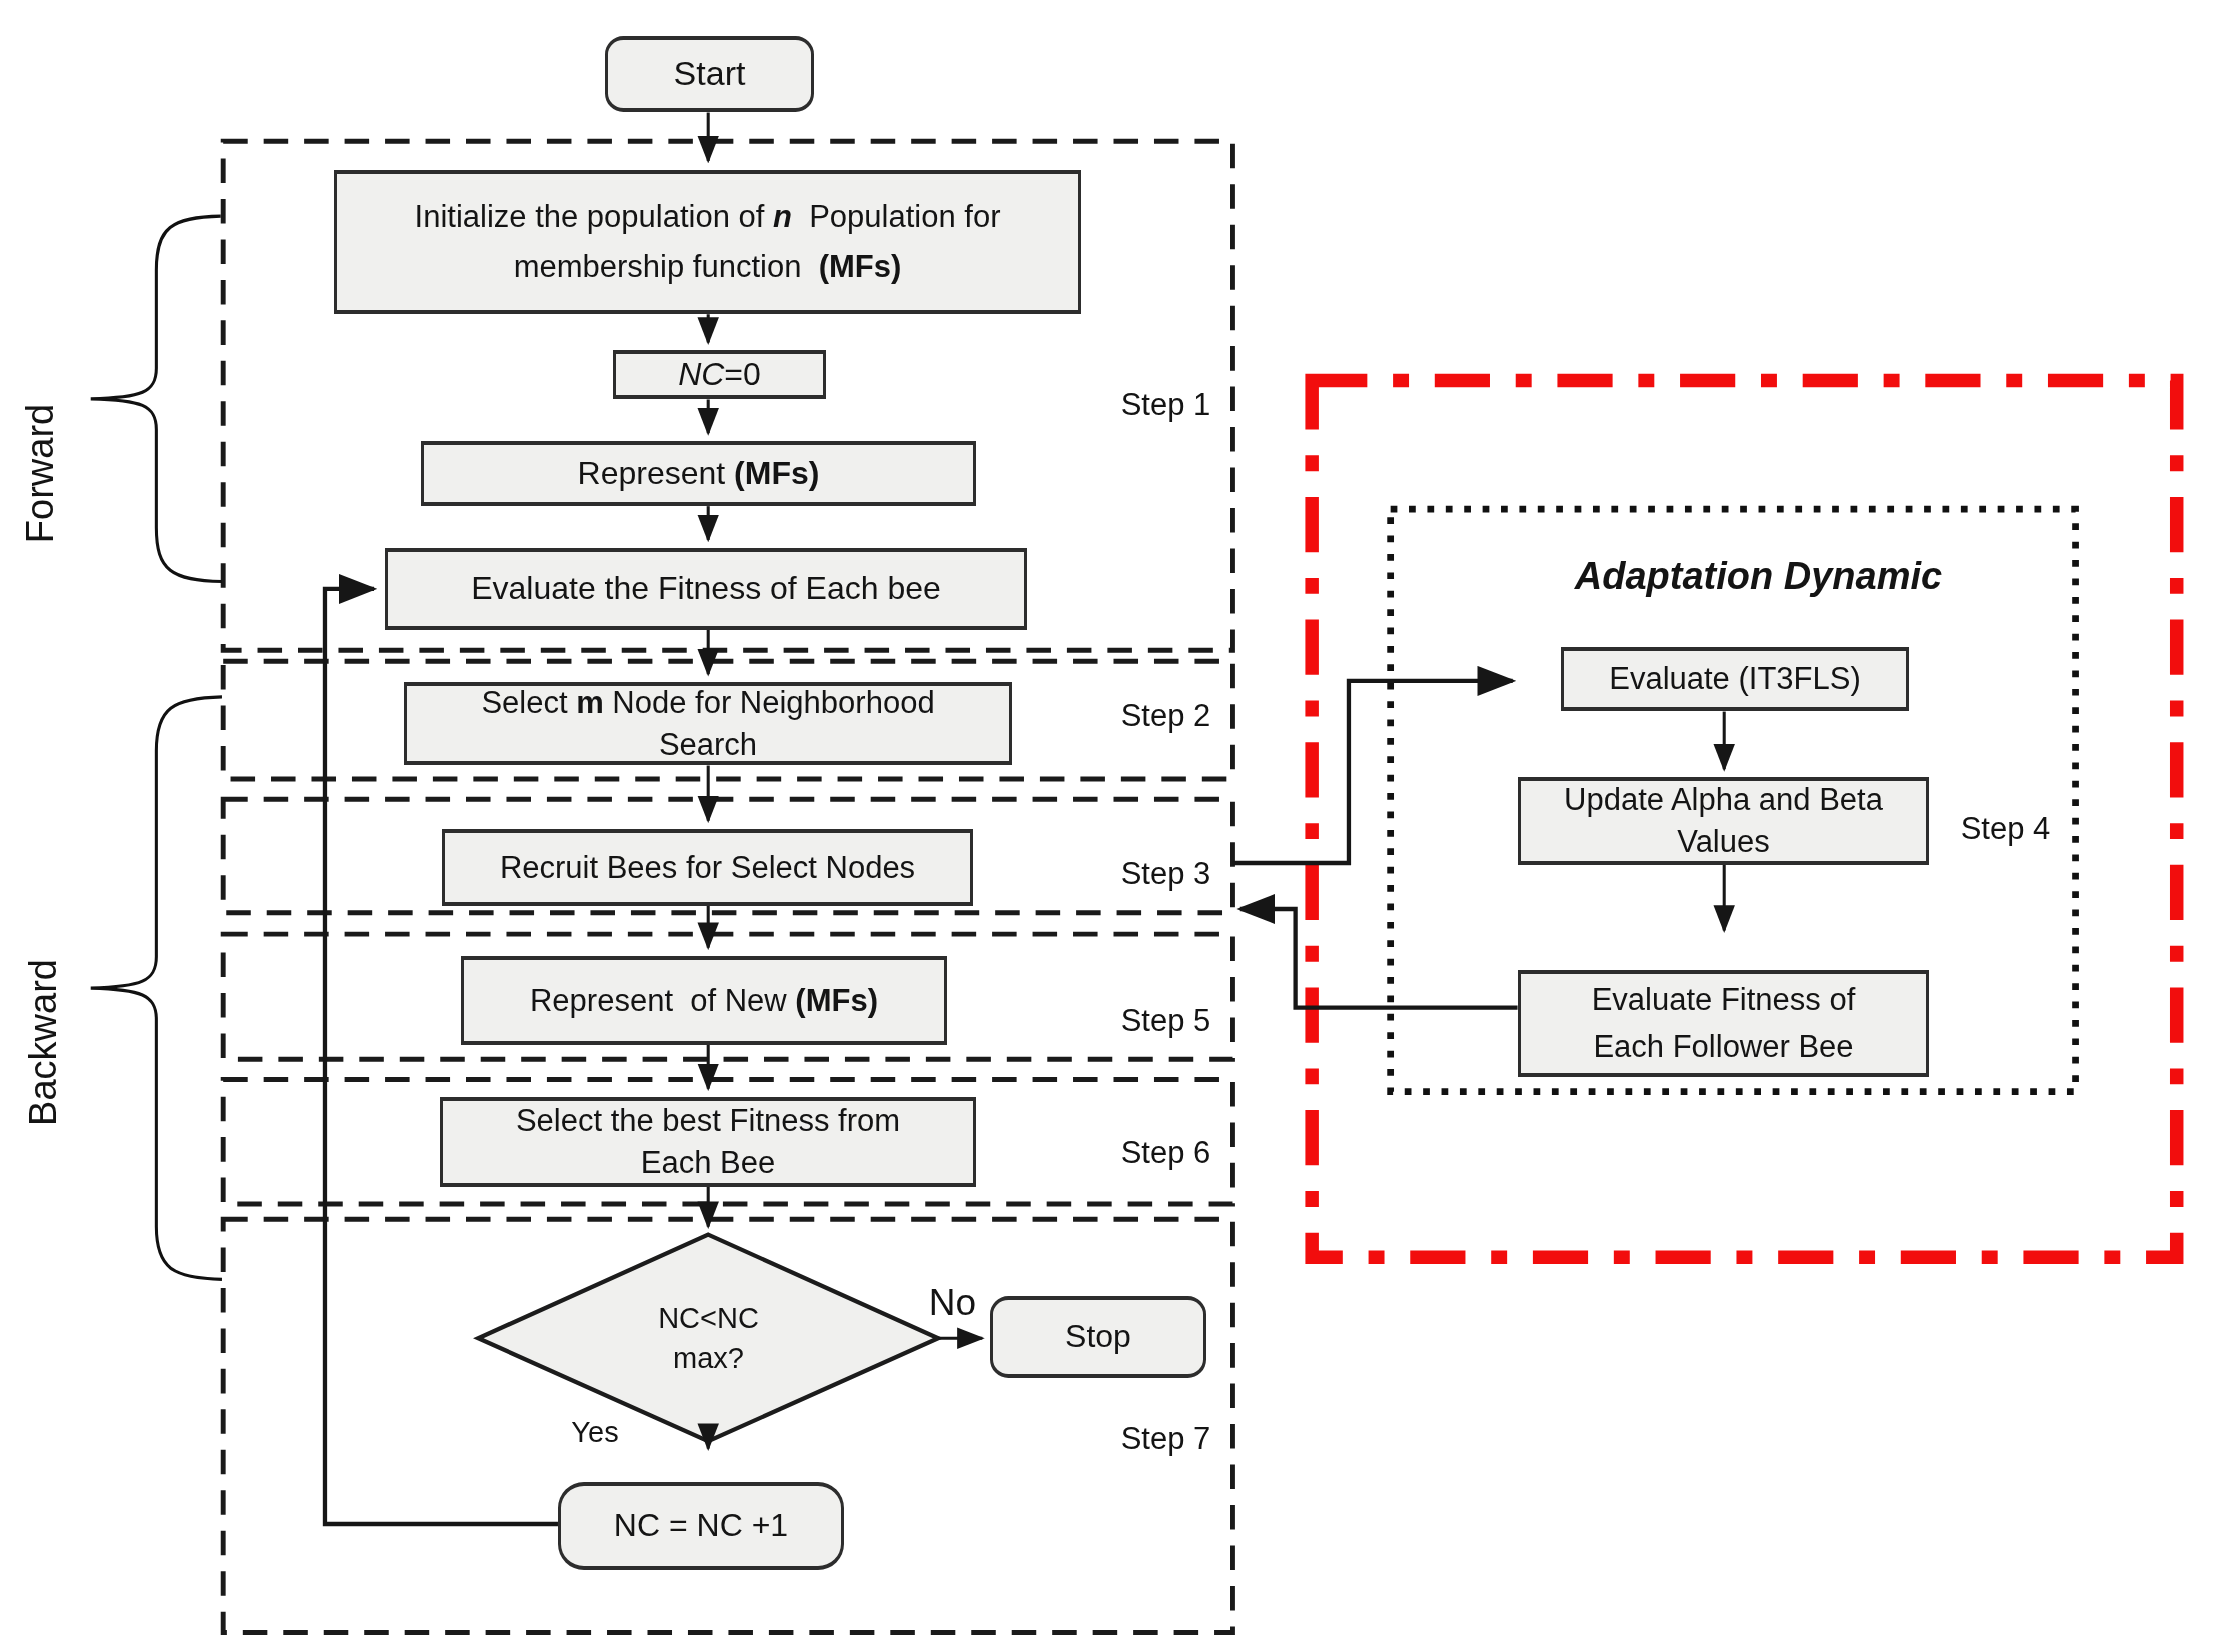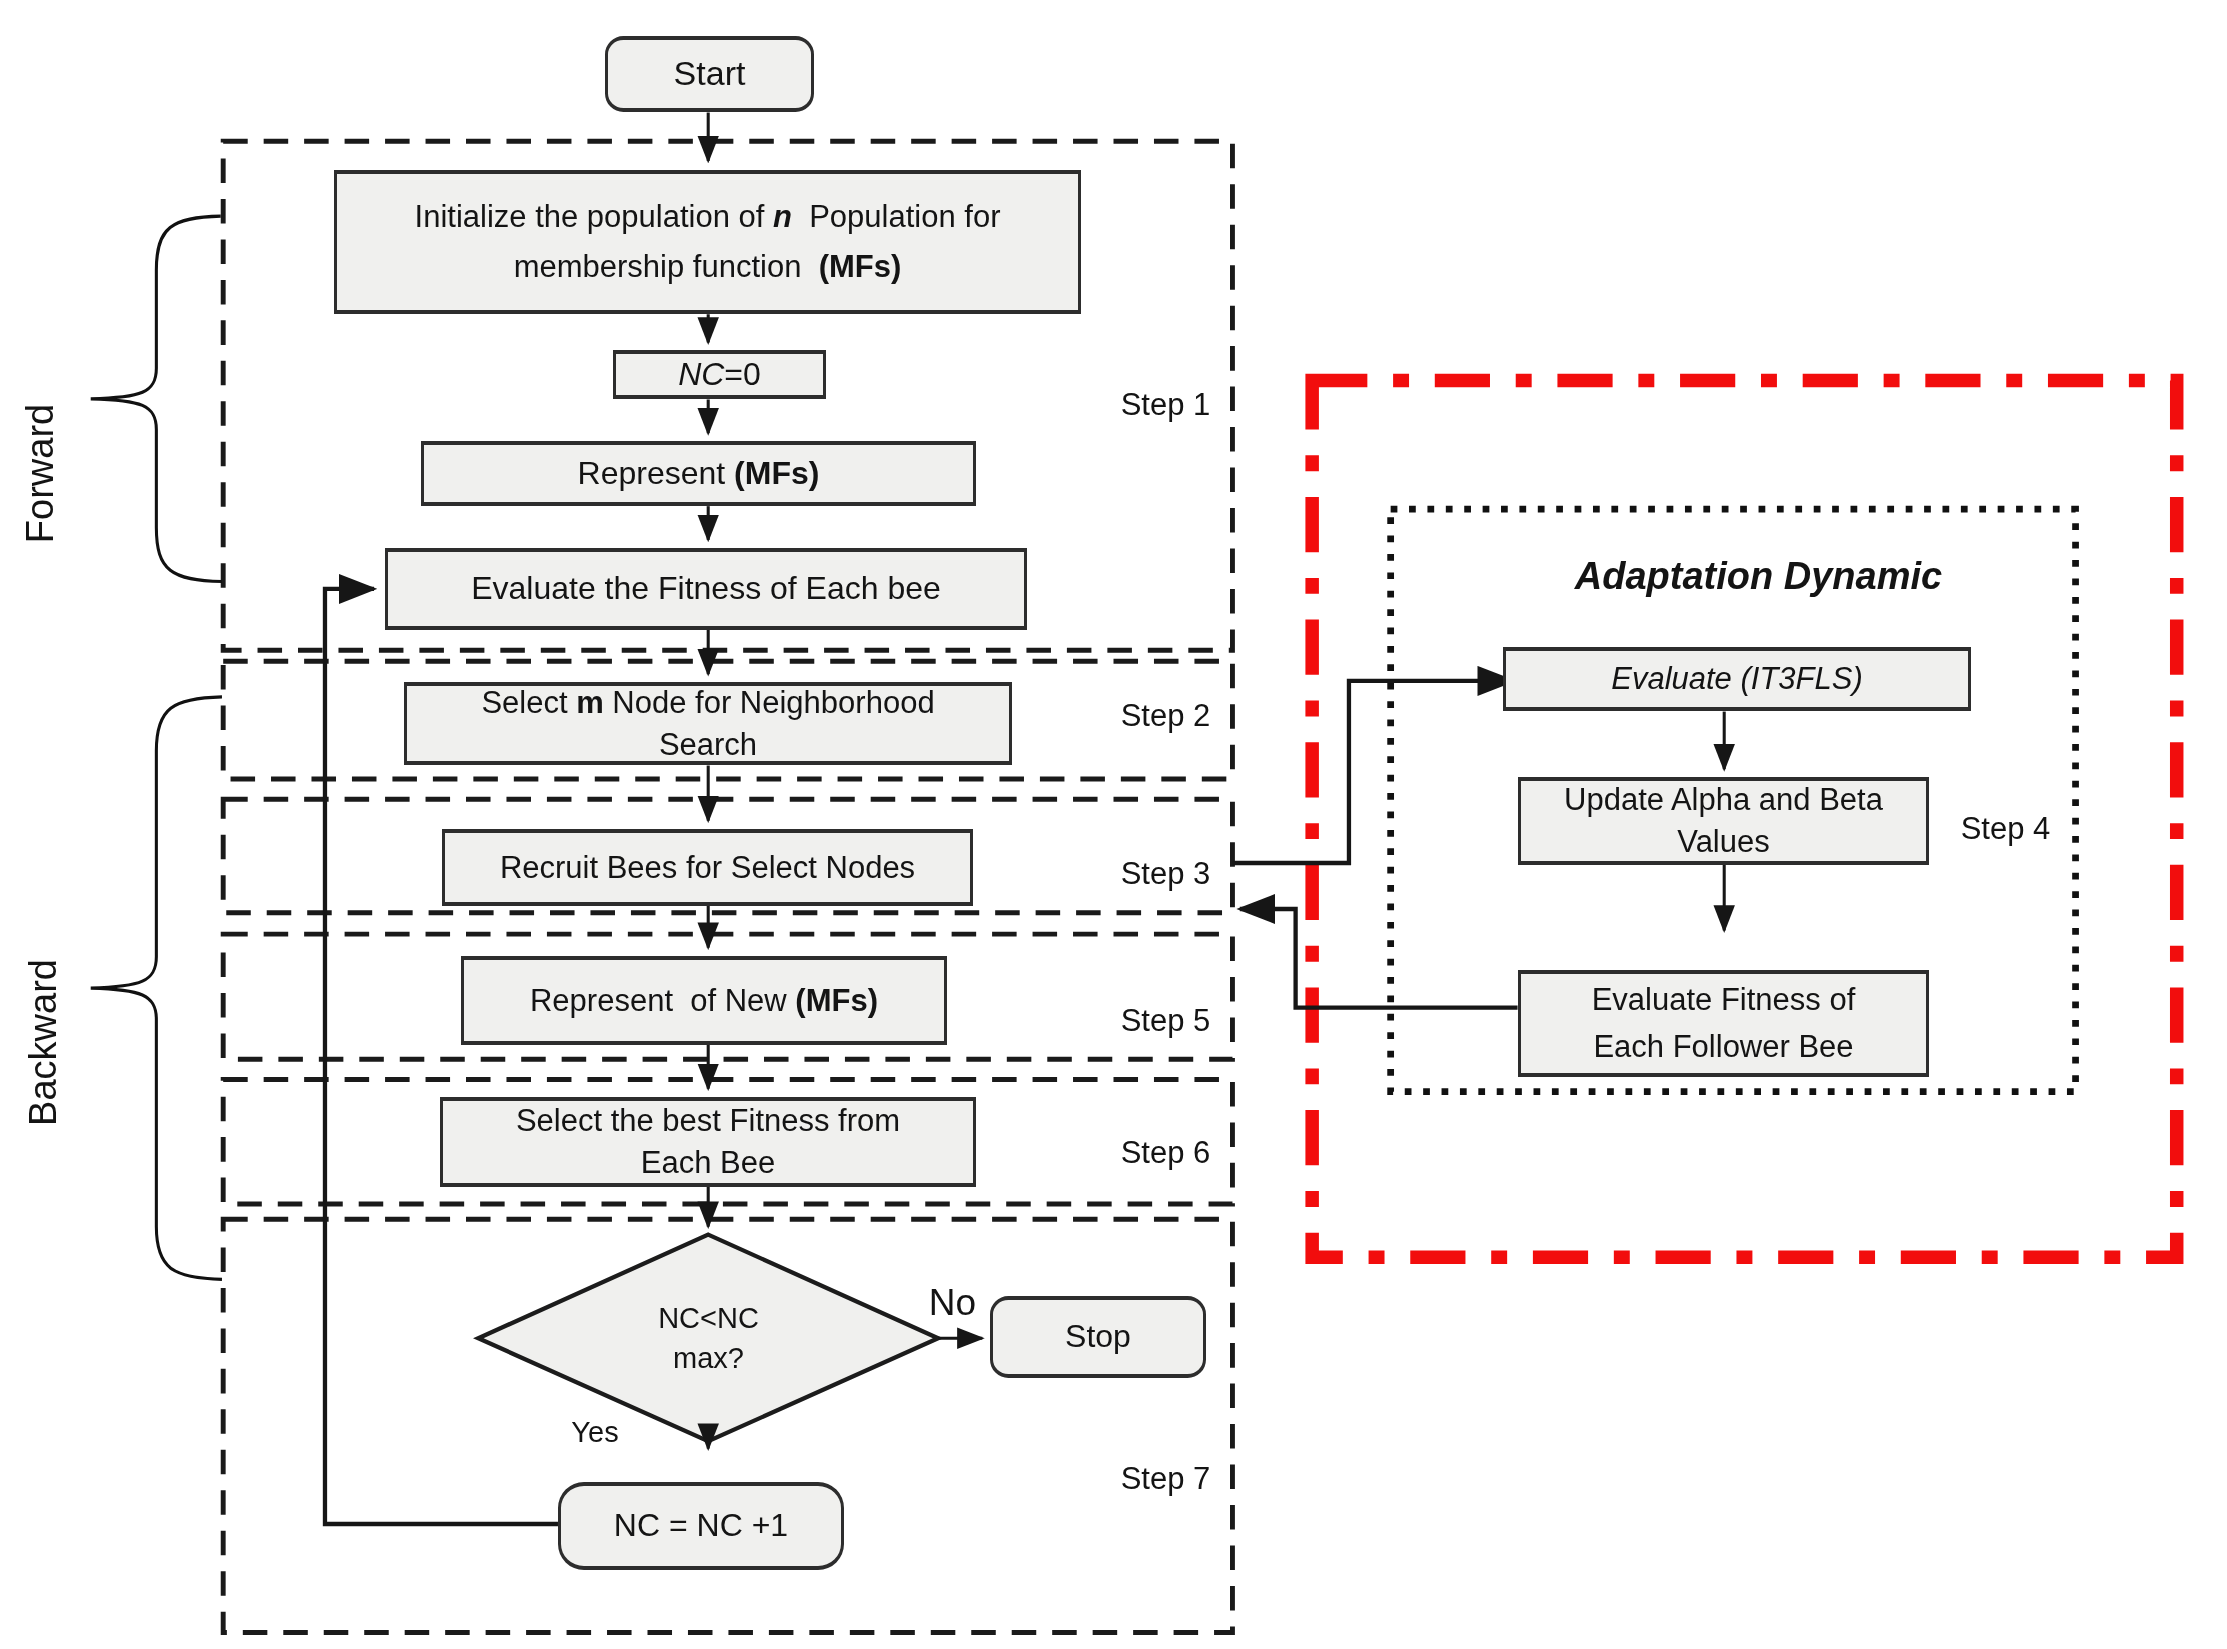--- a/index.html
+++ b/index.html
@@ -129,29 +129,29 @@
   </div>
 
   <div class="lbl" style="left:546px;top:1414px;width:98px;height:37px;font-size:29px;">Yes</div>
   <div class="lbl" style="left:919px;top:1284px;width:67px;height:37px;font-size:37px;">No</div>
 
   <div class="lbl" style="left:1098px;top:386px;width:135px;height:37px;">Step 1</div>
   <div class="lbl" style="left:1098px;top:697px;width:135px;height:37px;">Step 2</div>
   <div class="lbl" style="left:1098px;top:855px;width:135px;height:37px;">Step 3</div>
   <div class="lbl" style="left:1098px;top:1002px;width:135px;height:37px;">Step 5</div>
   <div class="lbl" style="left:1098px;top:1134px;width:135px;height:37px;">Step 6</div>
-  <div class="lbl" style="left:1098px;top:1420px;width:135px;height:37px;margin-top:40px;">Step 7</div>
+  <div class="lbl" style="left:1098px;top:1420px;width:135px;height:37px;">Step 7</div>
   <div class="lbl" style="left:1938px;top:810px;width:135px;height:37px;">Step 4</div>
 
   <div class="lbl rot" style="left:-64px;top:449px;width:209px;height:49px;">Forward</div>
   <div class="lbl rot" style="left:-79px;top:1018px;width:245px;height:49px;">Backward</div>
 
   <div class="lbl adtitle" style="left:1452px;top:552px;width:613px;height:49px;">Adaptation Dynamic</div>
 
-  <div class="node" style="left:1503px;top:647px;width:468px;height:64px;font-style:italic;">
+  <div class="node" style="left:1561px;top:647px;width:348px;height:64px;">
     <span>Evaluate (IT3FLS)</span>
   </div>
 
   <div class="node" style="left:1518px;top:777px;width:411px;height:88px;">
     <div>Update Alpha and Beta</div>
     <div>Values</div>
   </div>
 
   <div class="node" style="left:1518px;top:938px;width:411px;height:107px;line-height:1.5;margin-top:32px;">
     <div>Evaluate Fitness of</div>

